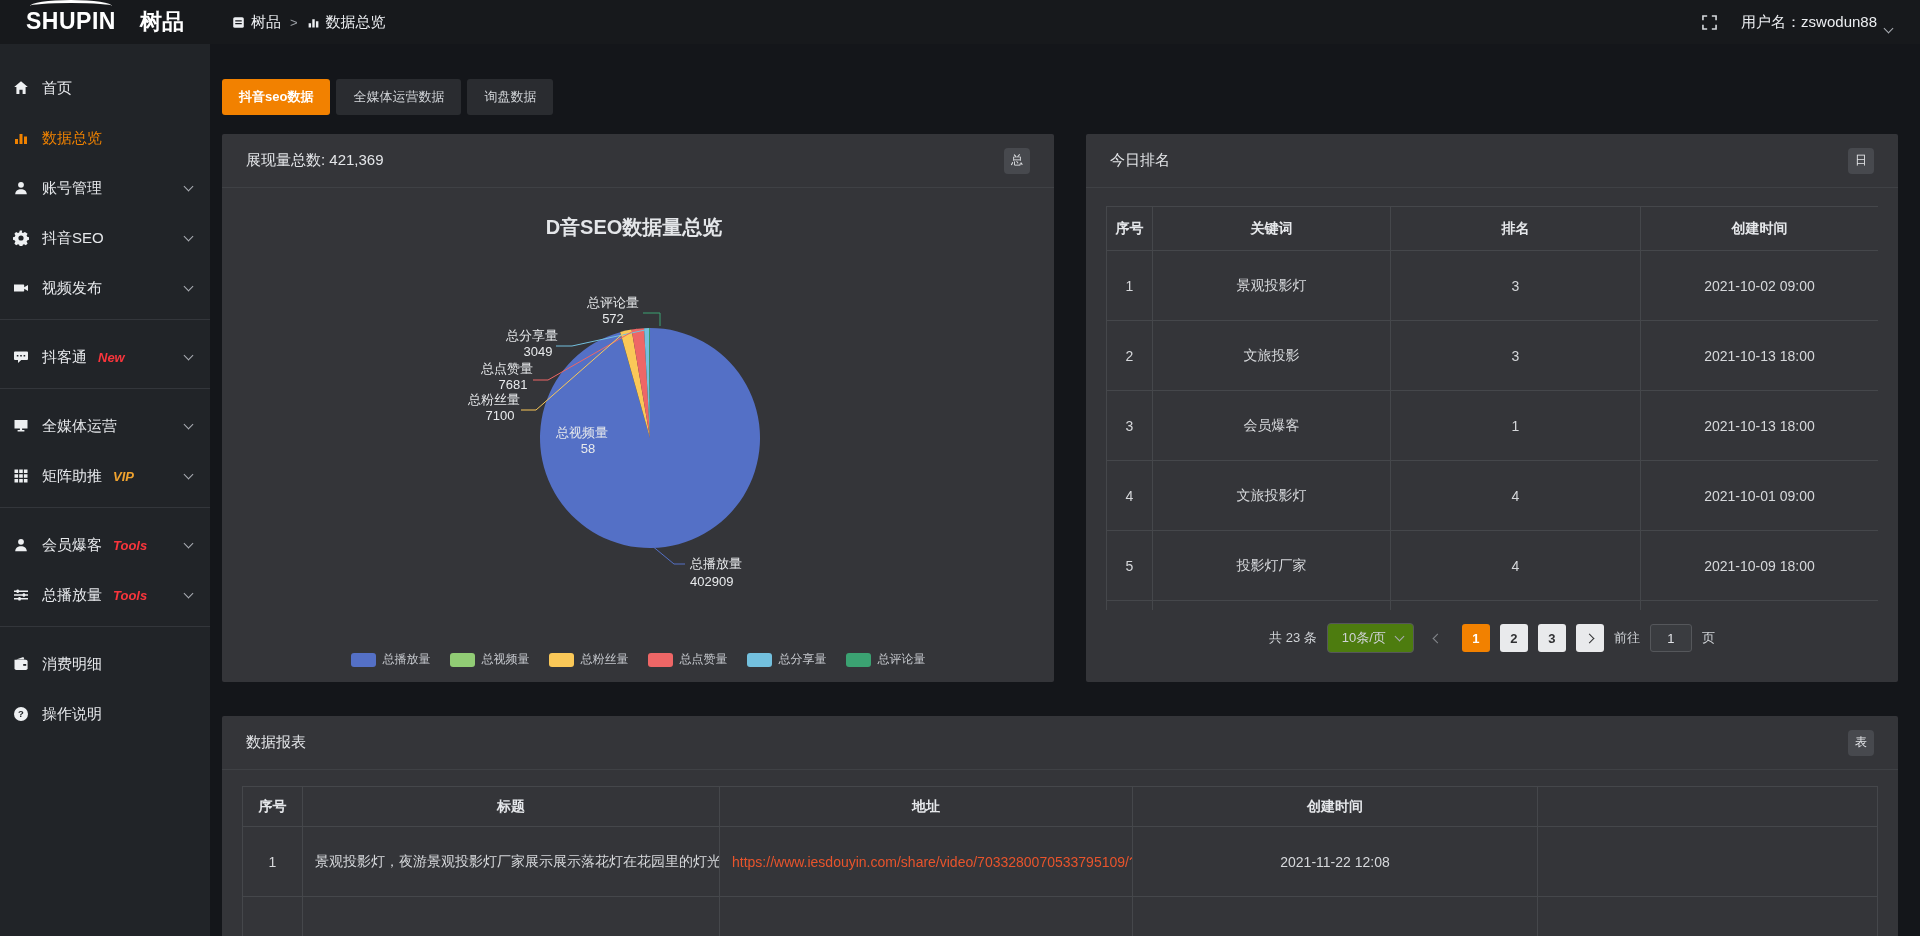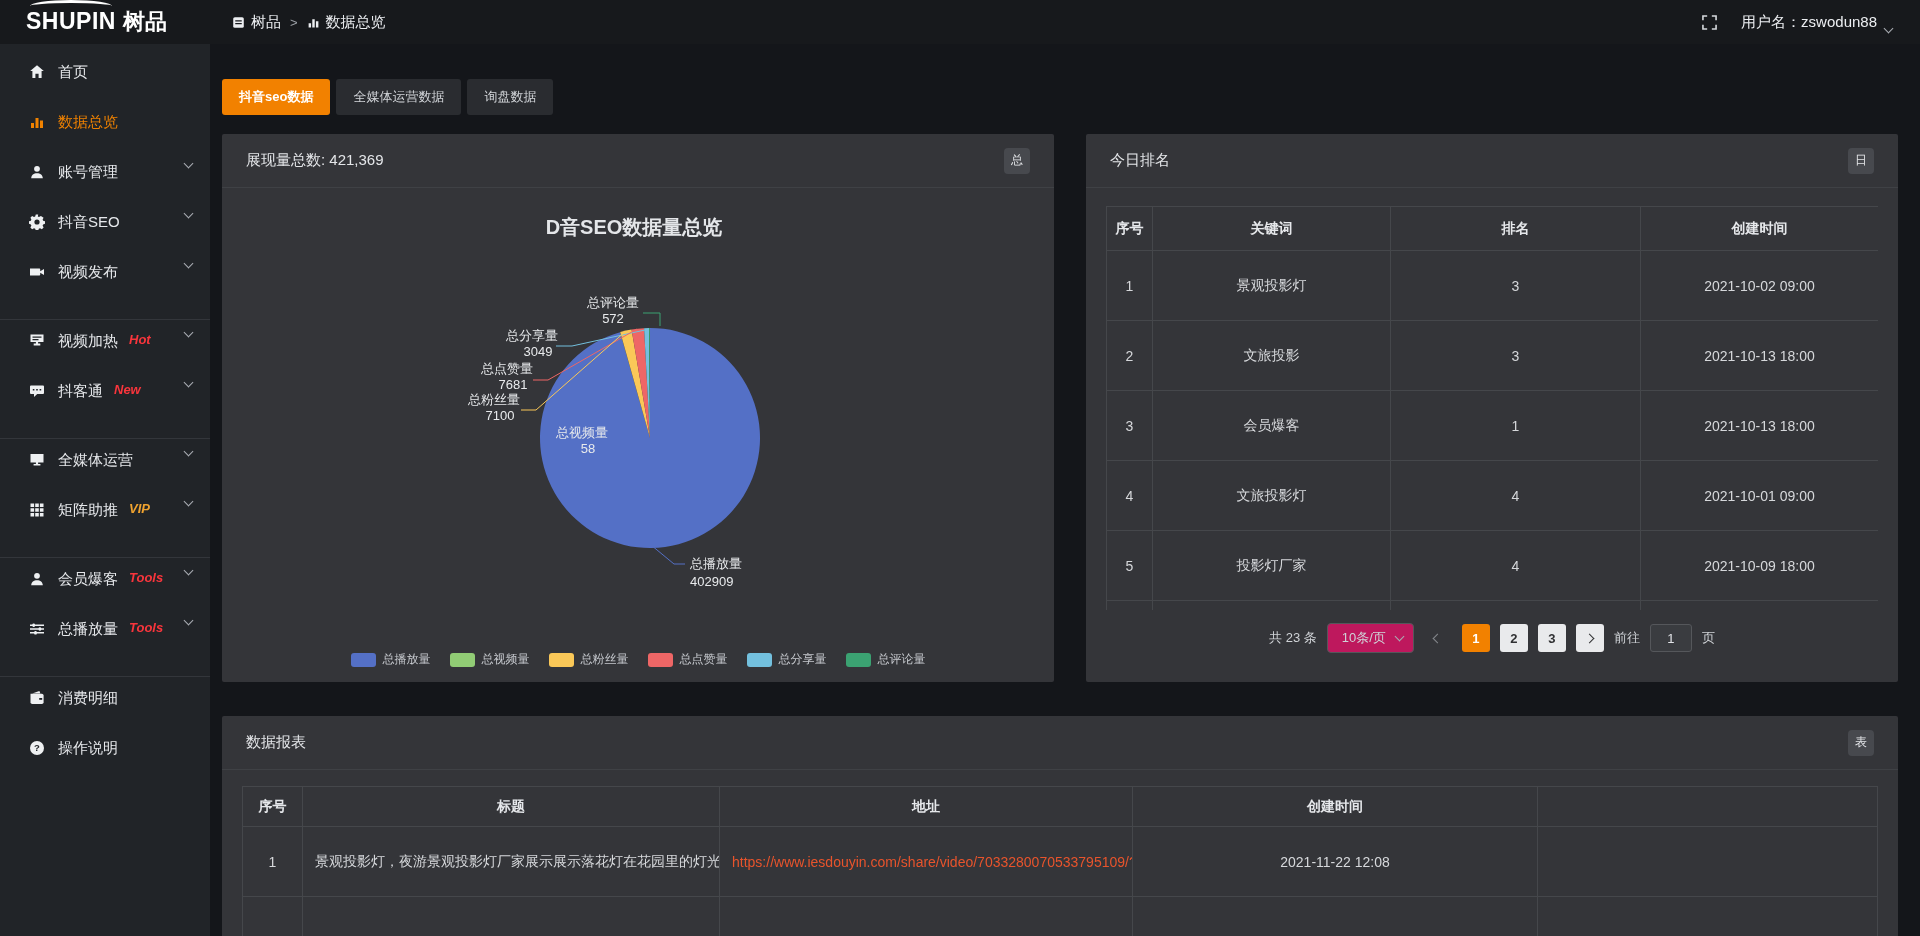--- a/index.html
+++ b/index.html
@@ -1,36 +1,36 @@
 <!DOCTYPE html>
 <html><head>
 <meta charset="utf-8">
 <style>
   *{box-sizing:border-box;margin:0;padding:0}
   html,body{width:1920px;height:936px;overflow:hidden}
   body{position:relative;background:#14161a;font-family:"Liberation Sans","DejaVu Sans",sans-serif;color:#e2e4e8}
 
   
   .hdr{position:absolute;top:0;left:0;right:0;height:44px;background:#17191c;display:flex;align-items:center;z-index:6}
-  .logo{width:210px;padding-left:26px;display:flex;align-items:baseline;gap:7px;color:#fff}
+  .logo{width:210px;padding-left:26px;display:flex;align-items:baseline;gap:24px;color:#fff}
   .logo-en{position:relative;font-size:23px;font-weight:bold;letter-spacing:.5px}
   .logo-en::before{content:"";position:absolute;left:4px;right:4px;top:-8px;height:9px;border-top:3px solid #fff;border-radius:50%}
   .logo-cn{font-size:22px;font-weight:bold}
   .crumbs{display:flex;align-items:center;gap:9px;margin-left:22px;font-size:15px;color:#eceef1}
   .crumb{display:flex;align-items:center;gap:6px}
   .crumb svg{display:block}
   .crumb-sep{color:#9ca0a6;font-size:13px}
   .hdr-right{margin-left:auto;display:flex;align-items:center;gap:24px;padding-right:28px}
   .fs-ico{color:#d6d9dd;cursor:pointer;display:flex}
   .user{display:flex;align-items:flex-end;gap:8px;font-size:15px;color:#eceef1;cursor:pointer}
   .chev{width:7px;height:7px;border-right:1.6px solid #aaadb3;border-bottom:1.6px solid #aaadb3;transform:rotate(45deg);display:inline-block;margin-top:-3px}
 
   
   .side{position:absolute;top:44px;left:0;bottom:0;width:210px;background:#212428;padding-top:19px}
-  .s-item{position:relative;height:50px;display:flex;padding-left:28px;cursor:pointer;color:#e6e8eb;font-size:15px}
+  .s-item{position:relative;height:50px;display:flex;align-items:center;padding-left:12px;cursor:pointer;color:#e6e8eb;font-size:15px}
   .s-item .s-ico{width:17px;height:17px;margin-right:13px;display:flex;align-items:center;justify-content:center;color:#eef0f2}
   .s-item.active,.s-item.active .s-ico{color:#f08200}
   .s-badge{font-style:italic;font-weight:bold;font-size:13px;margin-left:11px}
   .s-chev{position:absolute;right:18px}
   .s-div{height:1px;background:#33363b;margin:6px 0 12px 0}
 
   
   .tabs{position:absolute;left:222px;top:79px;display:flex;gap:6px}
   .tab{height:36px;padding:0 17px;border:none;border-radius:3px;background:#2a2c30;color:#d2d5d9;font-size:13px;cursor:pointer;font-family:inherit}
   .tab.active{background:#f28100;color:#fff;font-weight:bold}
@@ -61,21 +61,21 @@
   .grid td{height:70px;font-size:14px;color:#d6d8db}
   #rank-table{width:772px}
   #report-table{width:1636px;margin:16px 20px 0}
   #report-table th{height:40px}
   #report-table td{height:70px}
   .cell-left{text-align:left !important;padding:0 12px;white-space:nowrap;overflow:hidden}
   .rep-link{text-decoration:none;font-size:14px;white-space:nowrap}
 
   
   .pager{display:flex;align-items:center;justify-content:center;gap:10px;margin-top:13px;font-size:13px;color:#cfd2d6}
-  .psel{display:flex;align-items:center;gap:10px;height:30px;padding:0 10px 0 14px;background:#be185d;border:1px solid #55575b;border-radius:4px;cursor:pointer}
+  .psel{display:flex;align-items:center;gap:10px;height:30px;padding:0 10px 0 14px;background:#4d7c0f;border:1px solid #55575b;border-radius:4px;cursor:pointer}
   .pbtn{width:28px;height:28px;border:none;border-radius:3px;display:flex;align-items:center;justify-content:center;cursor:pointer;font-size:13px;font-family:inherit;background:#e9eaec;color:#303133;font-weight:bold}
   .pbtn.prev{background:transparent}
   .pbtn.cur{background:#f28100;color:#fff}
   .arr{width:7px;height:7px;border-right:1.6px solid #303133;border-bottom:1.6px solid #303133;display:inline-block}
   .arr.left{transform:rotate(135deg);border-color:#85888d}
   .arr.right{transform:rotate(-45deg)}
   .goto-input{width:42px;height:28px;background:#3a3c40;border:1px solid #55575b;border-radius:3px;color:#e2e4e8;text-align:center;font-size:13px;font-family:inherit}
 </style>
 </head>
 <body>
@@ -153,31 +153,20 @@
   <div class="s-item">
     <span class="s-ico">
         <svg width="16" height="16" viewBox="0 0 16 16" fill="currentColor">
           <path d="M1 4.5h9.2c.6 0 1 .4 1 1v1.7l3.8-2.2v6l-3.8-2.2v1.7c0 .6-.4 1-1 1H1z"></path>
         </svg>
       </span>
     <span>视频发布</span>
     <i class="chev s-chev"></i>
   </div>
   <div class="s-div"></div>
-  <div class="s-item">
-    <span class="s-ico">
-        <svg width="16" height="16" viewBox="0 0 16 16" fill="currentColor">
-          <path d="M1.5 1.5h13V9h-5.4v1.6h2.2v2H4.7v-2h2.2V9H1.5z"></path>
-          <path fill="#212428" d="M3.5 3.5h9v1.3h-9zM3.5 6h6v1.3h-6z"></path>
-        </svg>
-      </span>
-    <span>视频加热</span>
-    <i class="s-badge" style="color:#f8353c">Hot</i>
-    <i class="chev s-chev"></i>
-  </div>
   <div class="s-item">
     <span class="s-ico">
         <svg width="16" height="16" viewBox="0 0 16 16" fill="currentColor">
           <path d="M2 2.5h12a1 1 0 0 1 1 1V10a1 1 0 0 1-1 1H8.2L5 14v-3H2a1 1 0 0 1-1-1V3.5a1 1 0 0 1 1-1z"></path>
           <path fill="#212428" d="M3.8 6h1.6v1.6H3.8zM7.2 6h1.6v1.6H7.2zM10.6 6h1.6v1.6h-1.6z"></path>
         </svg>
       </span>
     <span>抖客通</span>
     <i class="s-badge" style="color:#f8353c">New</i>
     <i class="chev s-chev"></i>

